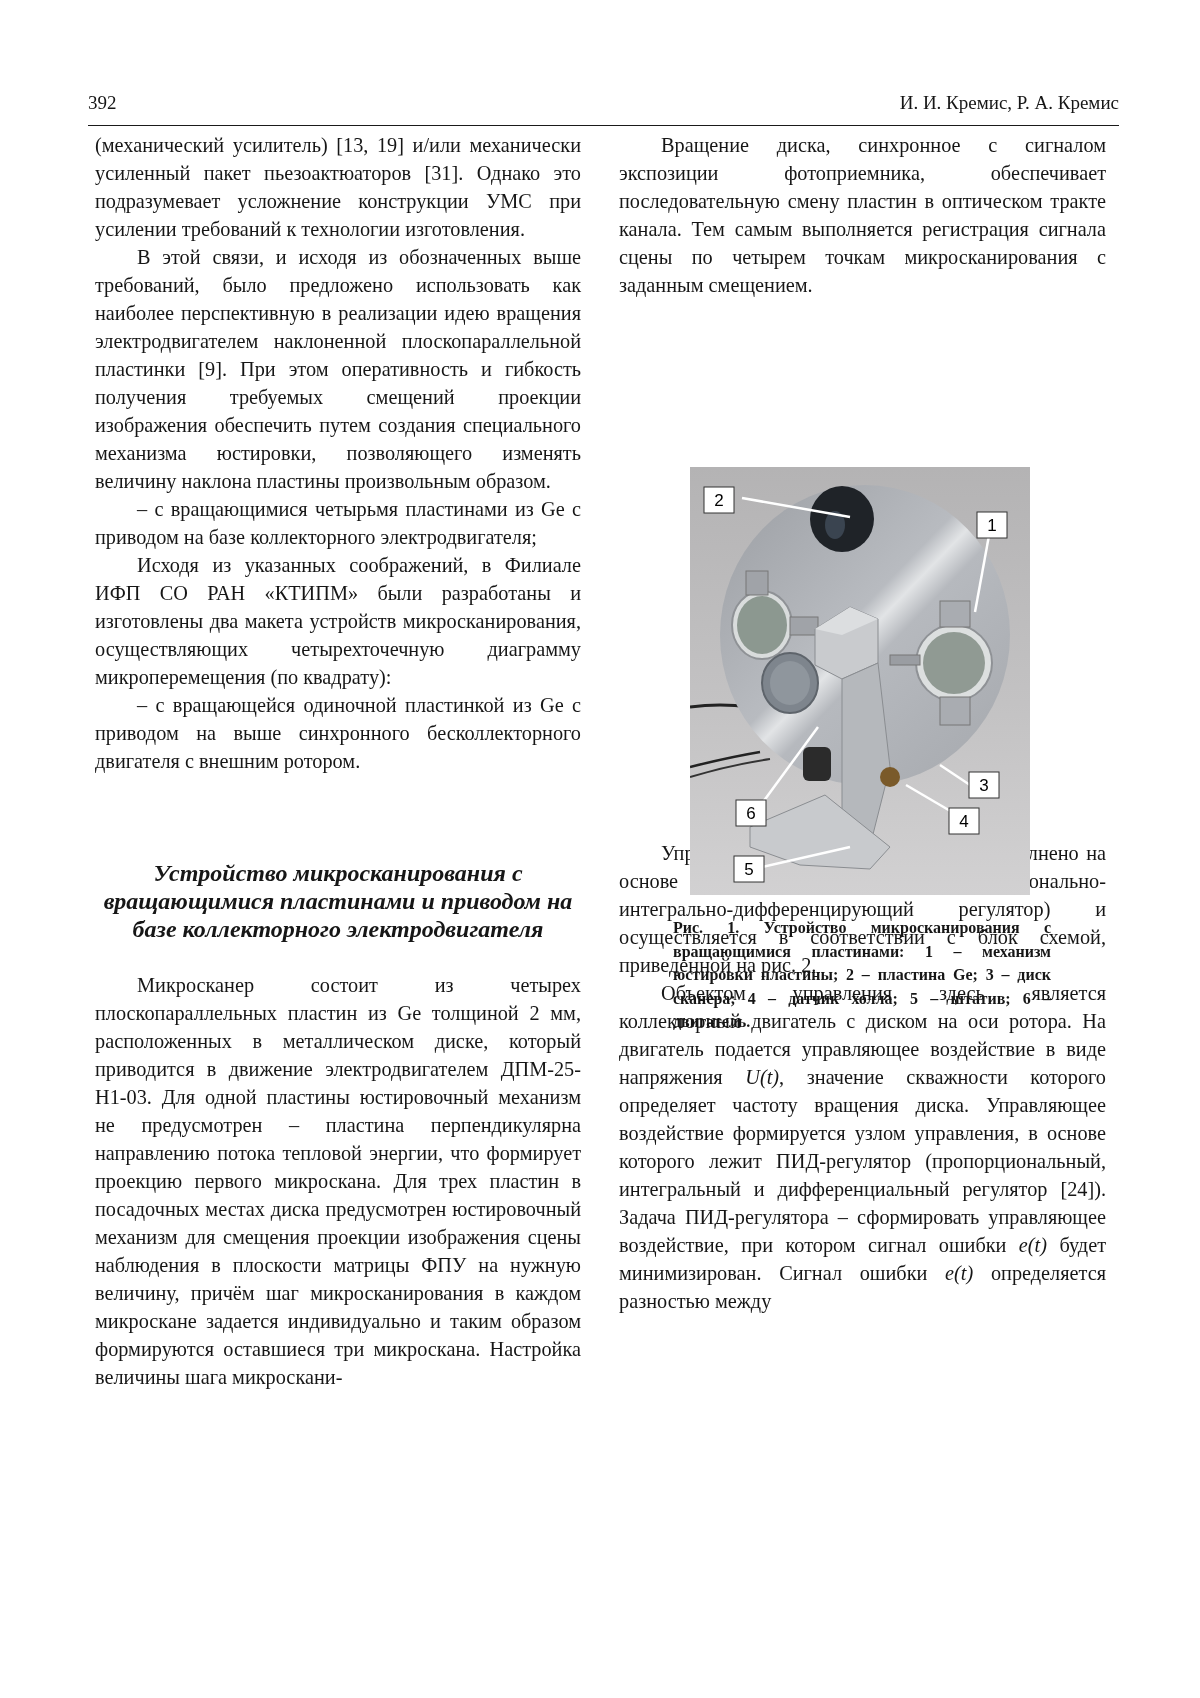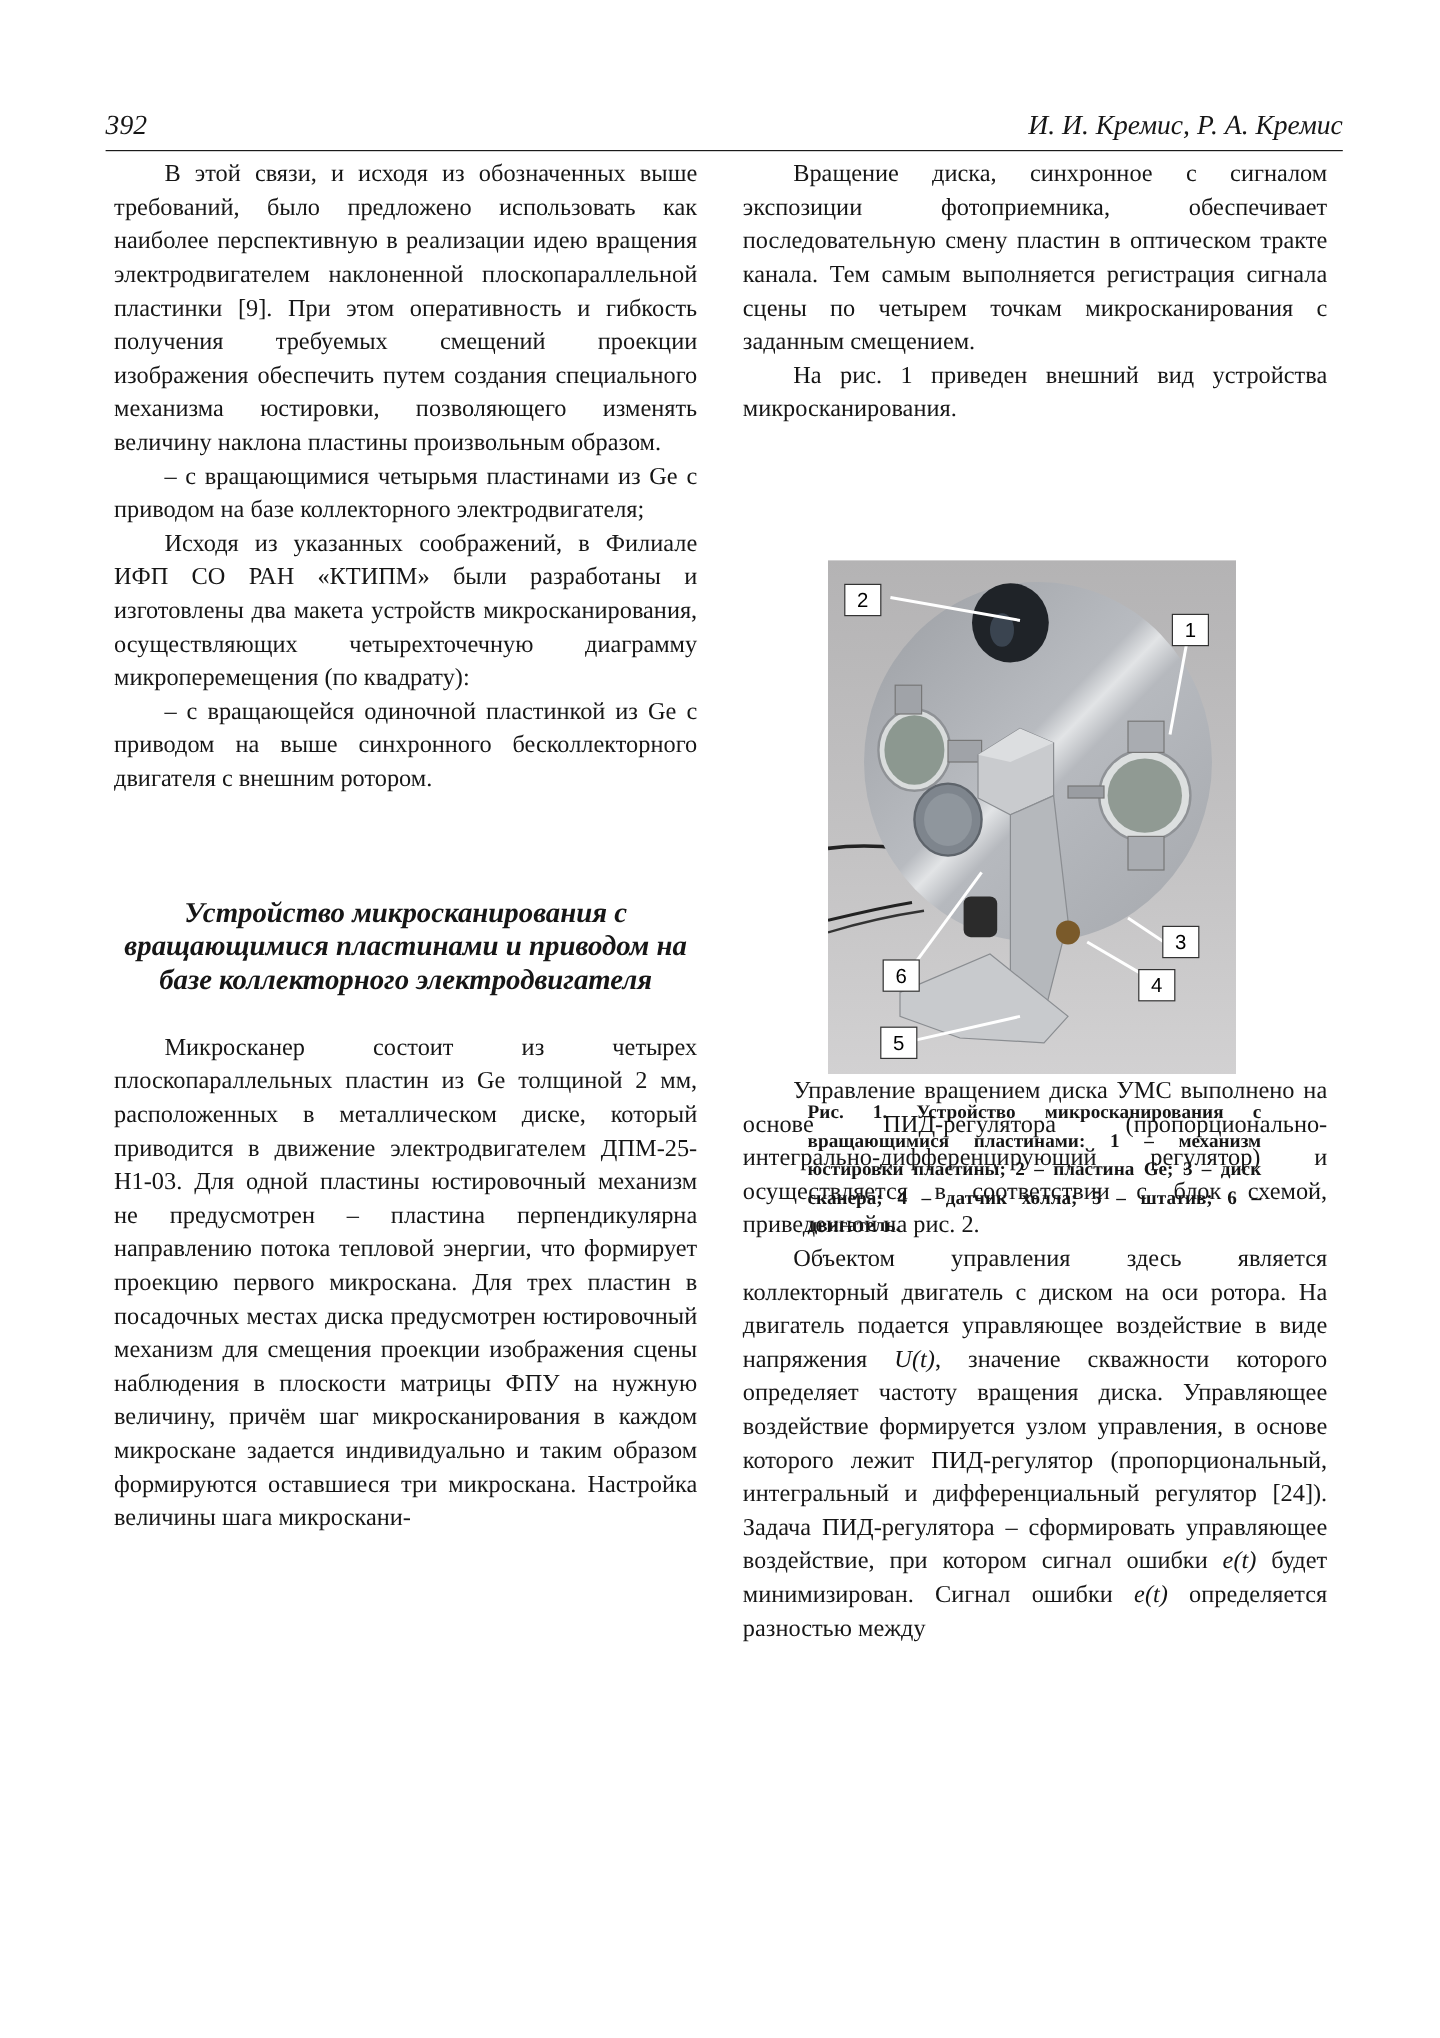--- a/index.html
+++ b/index.html
@@ -1,19 +1,19 @@
 <!DOCTYPE html>
 <html><head>
 <meta charset="utf-8">
 <style>
   html, body { margin: 0; padding: 0; background: #ffffff; }
   body { width: 1200px; height: 1698px; position: relative; overflow: hidden;
          font-family: "Liberation Serif", "DejaVu Serif", serif; color: #161616; }
   .running-head { position: absolute; top: 92px; left: 88px; width: 1031px; height: 26px;
-                  font-style: italic; font-size: 23px; }
+                  font-size: 19px; }
   .running-head .pg { position: absolute; left: 0; top: 0; }
   .running-head .auth { position: absolute; right: 0; top: 0; }
   .head-rule { position: absolute; top: 125px; left: 88px; width: 1031px; height: 0;
                border-top: 1.6px solid #1a1a1a; }
   .col { position: absolute; top: 131px; font-size: 20.3px; line-height: 28px;
          text-align: justify; }
   .col.left { left: 95px; width: 486px; }
   .col.right { left: 619px; width: 487px; }
   .col p { margin: 0; text-indent: 0; }
   .col p.ind { text-indent: 42px; }
@@ -31,31 +31,31 @@
 </head>
 <body>
 
 <div class="running-head">
   <span class="pg">392</span>
   <span class="auth">И. И. Кремис, Р. А. Кремис</span>
 </div>
 <div class="head-rule"></div>
 
 <div class="col left">
+  <p>(механический усилитель) [13, 19] и/или механически усиленный пакет пьезоактюаторов [31]. Однако это подразумевает усложнение конструкции УМС при усилении требований к технологии изготовления.</p>
   <p class="ind">В этой связи, и исходя из обозначенных выше требований, было предложено использовать как наиболее перспективную в реализации идею вращения электродвигателем наклоненной плоскопараллельной пластинки [9]. При этом оперативность и гибкость получения требуемых смещений проекции изображения обеспечить путем создания специального механизма юстировки, позволяющего изменять величину наклона пластины произвольным образом.</p>
   <p class="ind">– с вращающимися четырьмя пластинами из Ge с приводом на базе коллекторного электродвигателя;</p>
   <p class="ind">Исходя из указанных соображений, в Филиале ИФП СО РАН «КТИПМ» были разработаны и изготовлены два макета устройств микросканирования, осуществляющих четырехточечную диаграмму микроперемещения (по квадрату):</p>
   <p class="ind">– с вращающейся одиночной пластинкой из Ge с приводом на выше синхронного бесколлекторного двигателя с внешним ротором.</p>
   <div class="section-title">Устройство микросканирования с вращающимися пластинами и приводом на базе коллекторного электродвигателя</div>
   <p class="ind">Микросканер состоит из четырех плоскопараллельных пластин из Ge толщиной 2 мм, расположенных в металлическом диске, который приводится в движение электродвигателем ДПМ-25-Н1-03. Для одной пластины юстировочный механизм не предусмотрен – пластина перпендикулярна направлению потока тепловой энергии, что формирует проекцию первого микроскана. Для трех пластин в посадочных местах диска предусмотрен юстировочный механизм для смещения проекции изображения сцены наблюдения в плоскости матрицы ФПУ на нужную величину, причём шаг микросканирования в каждом микроскане задается индивидуально и таким образом формируются оставшиеся три микроскана. Настройка величины шага микроскани-</p>
 </div>
 
 <div class="col right">
   <p class="ind">Вращение диска, синхронное с сигналом экспозиции фотоприемника, обеспечивает последовательную смену пластин в оптическом тракте канала. Тем самым выполняется регистрация сигнала сцены по четырем точкам микросканирования с заданным смещением.</p>
-  <p class="ind">На рис. 1 приведен внешний вид устройства микросканирования.</p>
   <div style="height:540px"></div>
   <p class="ind">Управление вращением диска УМС выполнено на основе ПИД-регулятора (пропорционально-интегрально-дифференцирующий регулятор) и осуществляется в соответствии с блок схемой, приведенной на рис. 2.</p>
   <p class="ind"><span>Объектом управления здесь является коллекторный двигатель с диском на оси ротора. На двигатель подается управляющее воздействие в виде напряжения </span><span class="it">U(t)</span><span>, значение скважности которого определяет частоту вращения диска. Управляющее воздействие формируется узлом управления, в основе которого лежит ПИД-регулятор (пропорциональный, интегральный и дифференциальный регулятор [24]). Задача ПИД-регулятора – сформировать управляющее воздействие, при котором сигнал ошибки </span><span class="it">e(t)</span><span> будет минимизирован. Сигнал ошибки </span><span class="it">e(t)</span><span> определяется разностью между</span></p>
 </div>
 
 <div class="figure">
   <svg viewBox="0 0 340 428" xmlns="http://www.w3.org/2000/svg">
     <defs>
       <linearGradient id="bg" x1="0" y1="0" x2="0" y2="1">
         <stop offset="0" stop-color="#b4b3b4"></stop>

